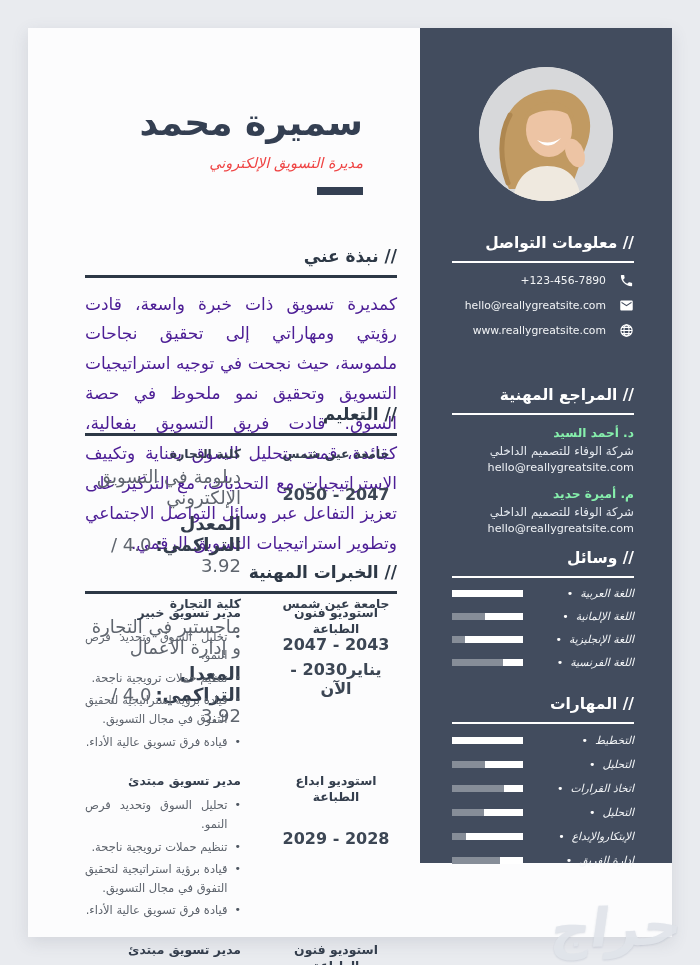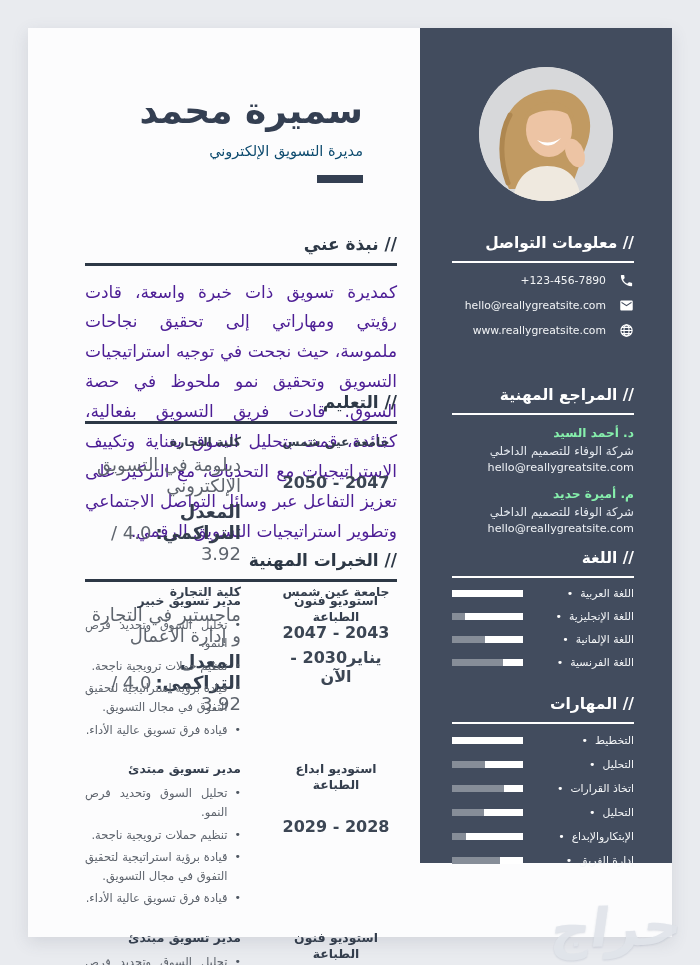--- a/index.html
+++ b/index.html
@@ -1,22 +1,22 @@
 <!DOCTYPE html>
 <html><head>
 <meta charset="utf-8">
 <style>
   html,body{margin:0;padding:0;}
   body{width:700px;height:965px;background:#e9ebef;font-family:"DejaVu Sans",sans-serif;position:relative;overflow:hidden;}
   .paper{position:absolute;left:28px;top:28px;width:644px;height:909px;background:#fcfcfd;box-shadow:0 5px 16px rgba(70,80,100,.14);}
   
-  .left{position:absolute;left:57px;top:4px;width:312px;height:100%;direction:rtl;text-align:right;}
+  .left{position:absolute;left:57px;top:16px;width:312px;height:100%;direction:rtl;text-align:right;}
   .name-block{position:absolute;top:58px;right:34px;left:0;}
   .name-block h1{margin:0;font-size:36px;font-weight:700;color:#343f52;line-height:1.15;}
-  .job-title{margin-top:12px;font-size:14.5px;color:#0c4a6e;}
+  .job-title{margin-top:12px;font-size:14.5px;color:#ef4444;font-style:italic;}
   .title-bar{margin-top:16px;width:46px;height:8px;background:#343f52;}
   section{position:absolute;right:0;left:0;}
   .sec-about{top:202px}.sec-edu{top:360px}.sec-exp{top:518px}
   h2{margin:0;font-size:17px;font-weight:700;color:#2d3846;}
   .rule{margin-top:9px;height:2.5px;background:#2d3846;}
   .about-text{margin:12px 0 8px;font-size:17px;line-height:1.76;color:#4c1d95;text-align:justify;text-align-last:right;}
   .entry-row{display:flex;gap:34px;margin-top:10px;}
   .entry-row + .entry-row{margin-top:20px;}
   .col-inst{flex:none;width:122px;text-align:center;}
   .inst{font-weight:700;font-size:12.4px;color:#343e4d;line-height:1.3;}
@@ -44,21 +44,21 @@
   .c-ico{flex:none;width:15px;height:15px;}
   .c-txt{font-size:10.8px;color:#f2f4f6;}
   .ref{margin-top:11px;}
   .ref + .ref{margin-top:13px;}
   .ref-name{font-size:12.2px;font-weight:700;color:#86efac;}
   .ref-co{margin-top:4px;font-size:11.8px;color:#e5e9ef;}
   .ref-mail{margin-top:3px;font-size:11.2px;color:#eef1f5;text-align:right;}
   .bar-row{display:flex;align-items:center;justify-content:space-between;margin-top:8px;height:15px;}
   .bar-row:first-of-type{margin-top:9px;}
   .sec-skills .bar-row{margin-top:9px;}
-  .bar-lbl{font-size:10.8px;color:#f4f6f8;white-space:nowrap;}
+  .bar-lbl{font-size:10.8px;color:#f4f6f8;white-space:nowrap;font-style:italic;}
   .bar-lbl .dot{margin-right:7px;color:#fff;font-size:11px;}
   .bar{flex:none;width:71px;height:7px;background:#868d98;direction:rtl;}
   .bar-fill{height:100%;background:#ffffff;}
   
   .watermark{position:absolute;left:552px;top:896px;font-size:54px;font-weight:700;color:#e0e4ea;opacity:.92;transform:skewX(-10deg) rotate(-2deg);text-shadow:0 1px 2px rgba(170,178,190,.45);direction:rtl;}
 </style>
 </head>
 <body>
 
 <div class="paper">
@@ -236,38 +236,38 @@
         <div class="ref-mail" dir="ltr">hello@reallygreatsite.com</div>
       </div>
       <div class="ref">
         <div class="ref-name">م. أميرة حديد</div>
         <div class="ref-co">شركة الوفاء للتصميم الداخلي</div>
         <div class="ref-mail" dir="ltr">hello@reallygreatsite.com</div>
       </div>
     </section>
 
     <section class="p-sec sec-langs">
-      <h2>// اللغة</h2>
+      <h2>// وسائل</h2>
       <div class="p-rule"></div>
       <div class="bar-row">
         <span class="bar-lbl"><span>اللغة العربية</span><span class="dot">•</span></span>
         <span class="bar">
             <span class="bar-fill" style="display: block; width: 100%;"></span>
           </span>
       </div>
       <div class="bar-row">
+        <span class="bar-lbl"><span>اللغة الإلمانية</span><span class="dot">•</span></span>
+        <span class="bar">
+            <span class="bar-fill" style="display: block; width: 54%;"></span>
+          </span>
+      </div>
+      <div class="bar-row">
         <span class="bar-lbl"><span>اللغة الإنجليزية</span><span class="dot">•</span></span>
         <span class="bar">
             <span class="bar-fill" style="display: block; width: 82%;"></span>
-          </span>
-      </div>
-      <div class="bar-row">
-        <span class="bar-lbl"><span>اللغة الإلمانية</span><span class="dot">•</span></span>
-        <span class="bar">
-            <span class="bar-fill" style="display: block; width: 54%;"></span>
           </span>
       </div>
       <div class="bar-row">
         <span class="bar-lbl"><span>اللغة الفرنسية</span><span class="dot">•</span></span>
         <span class="bar">
             <span class="bar-fill" style="display: block; width: 28%;"></span>
           </span>
       </div>
     </section>
 

